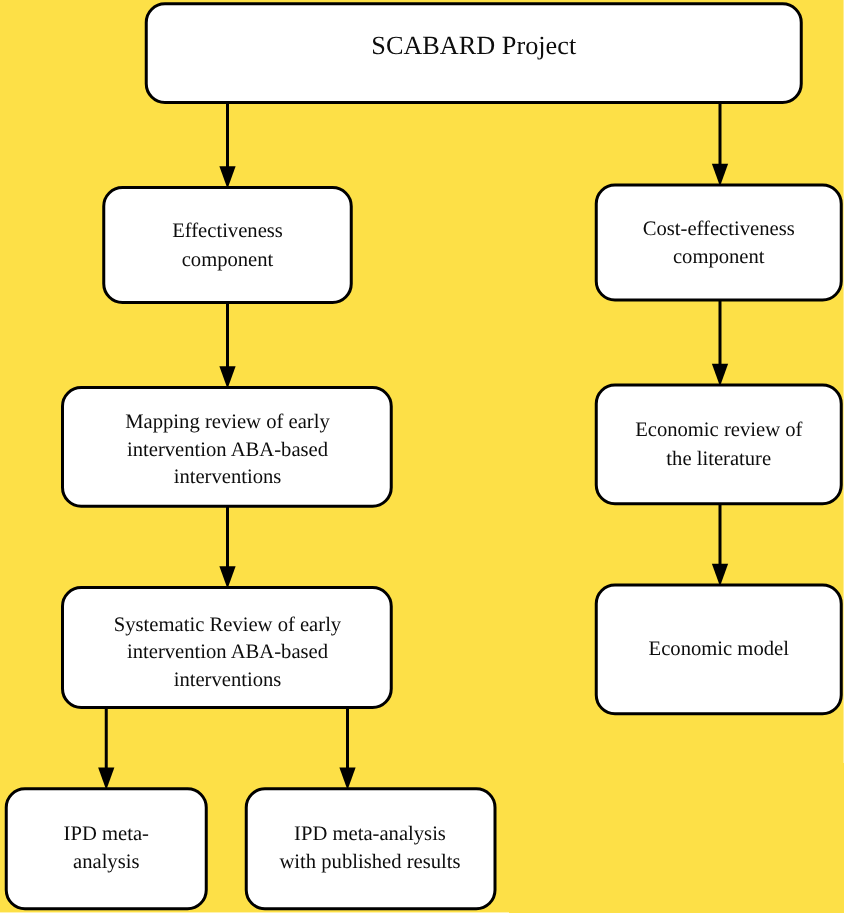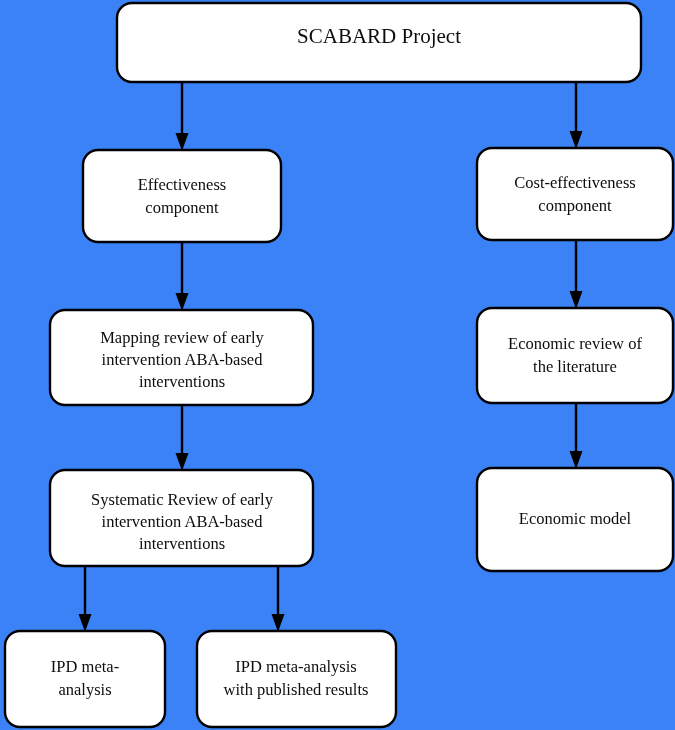--- a/index.html
+++ b/index.html
@@ -11,21 +11,21 @@
   body {
     width: 675px;
     height: 730px;
     font-family: "Liberation Serif", "DejaVu Serif", serif;
     overflow: hidden;
   }
   #flowchart-root {
     position: relative;
     width: 675px;
     height: 730px;
-    background: #3b82f6;
+    background: #fde047;
   }
   svg#flow-svg {
     display: block;
     width: 675px;
     height: 730px;
   }
   .node-box {
     fill: #ffffff;
     stroke: #000000;
     stroke-width: 2.4;

